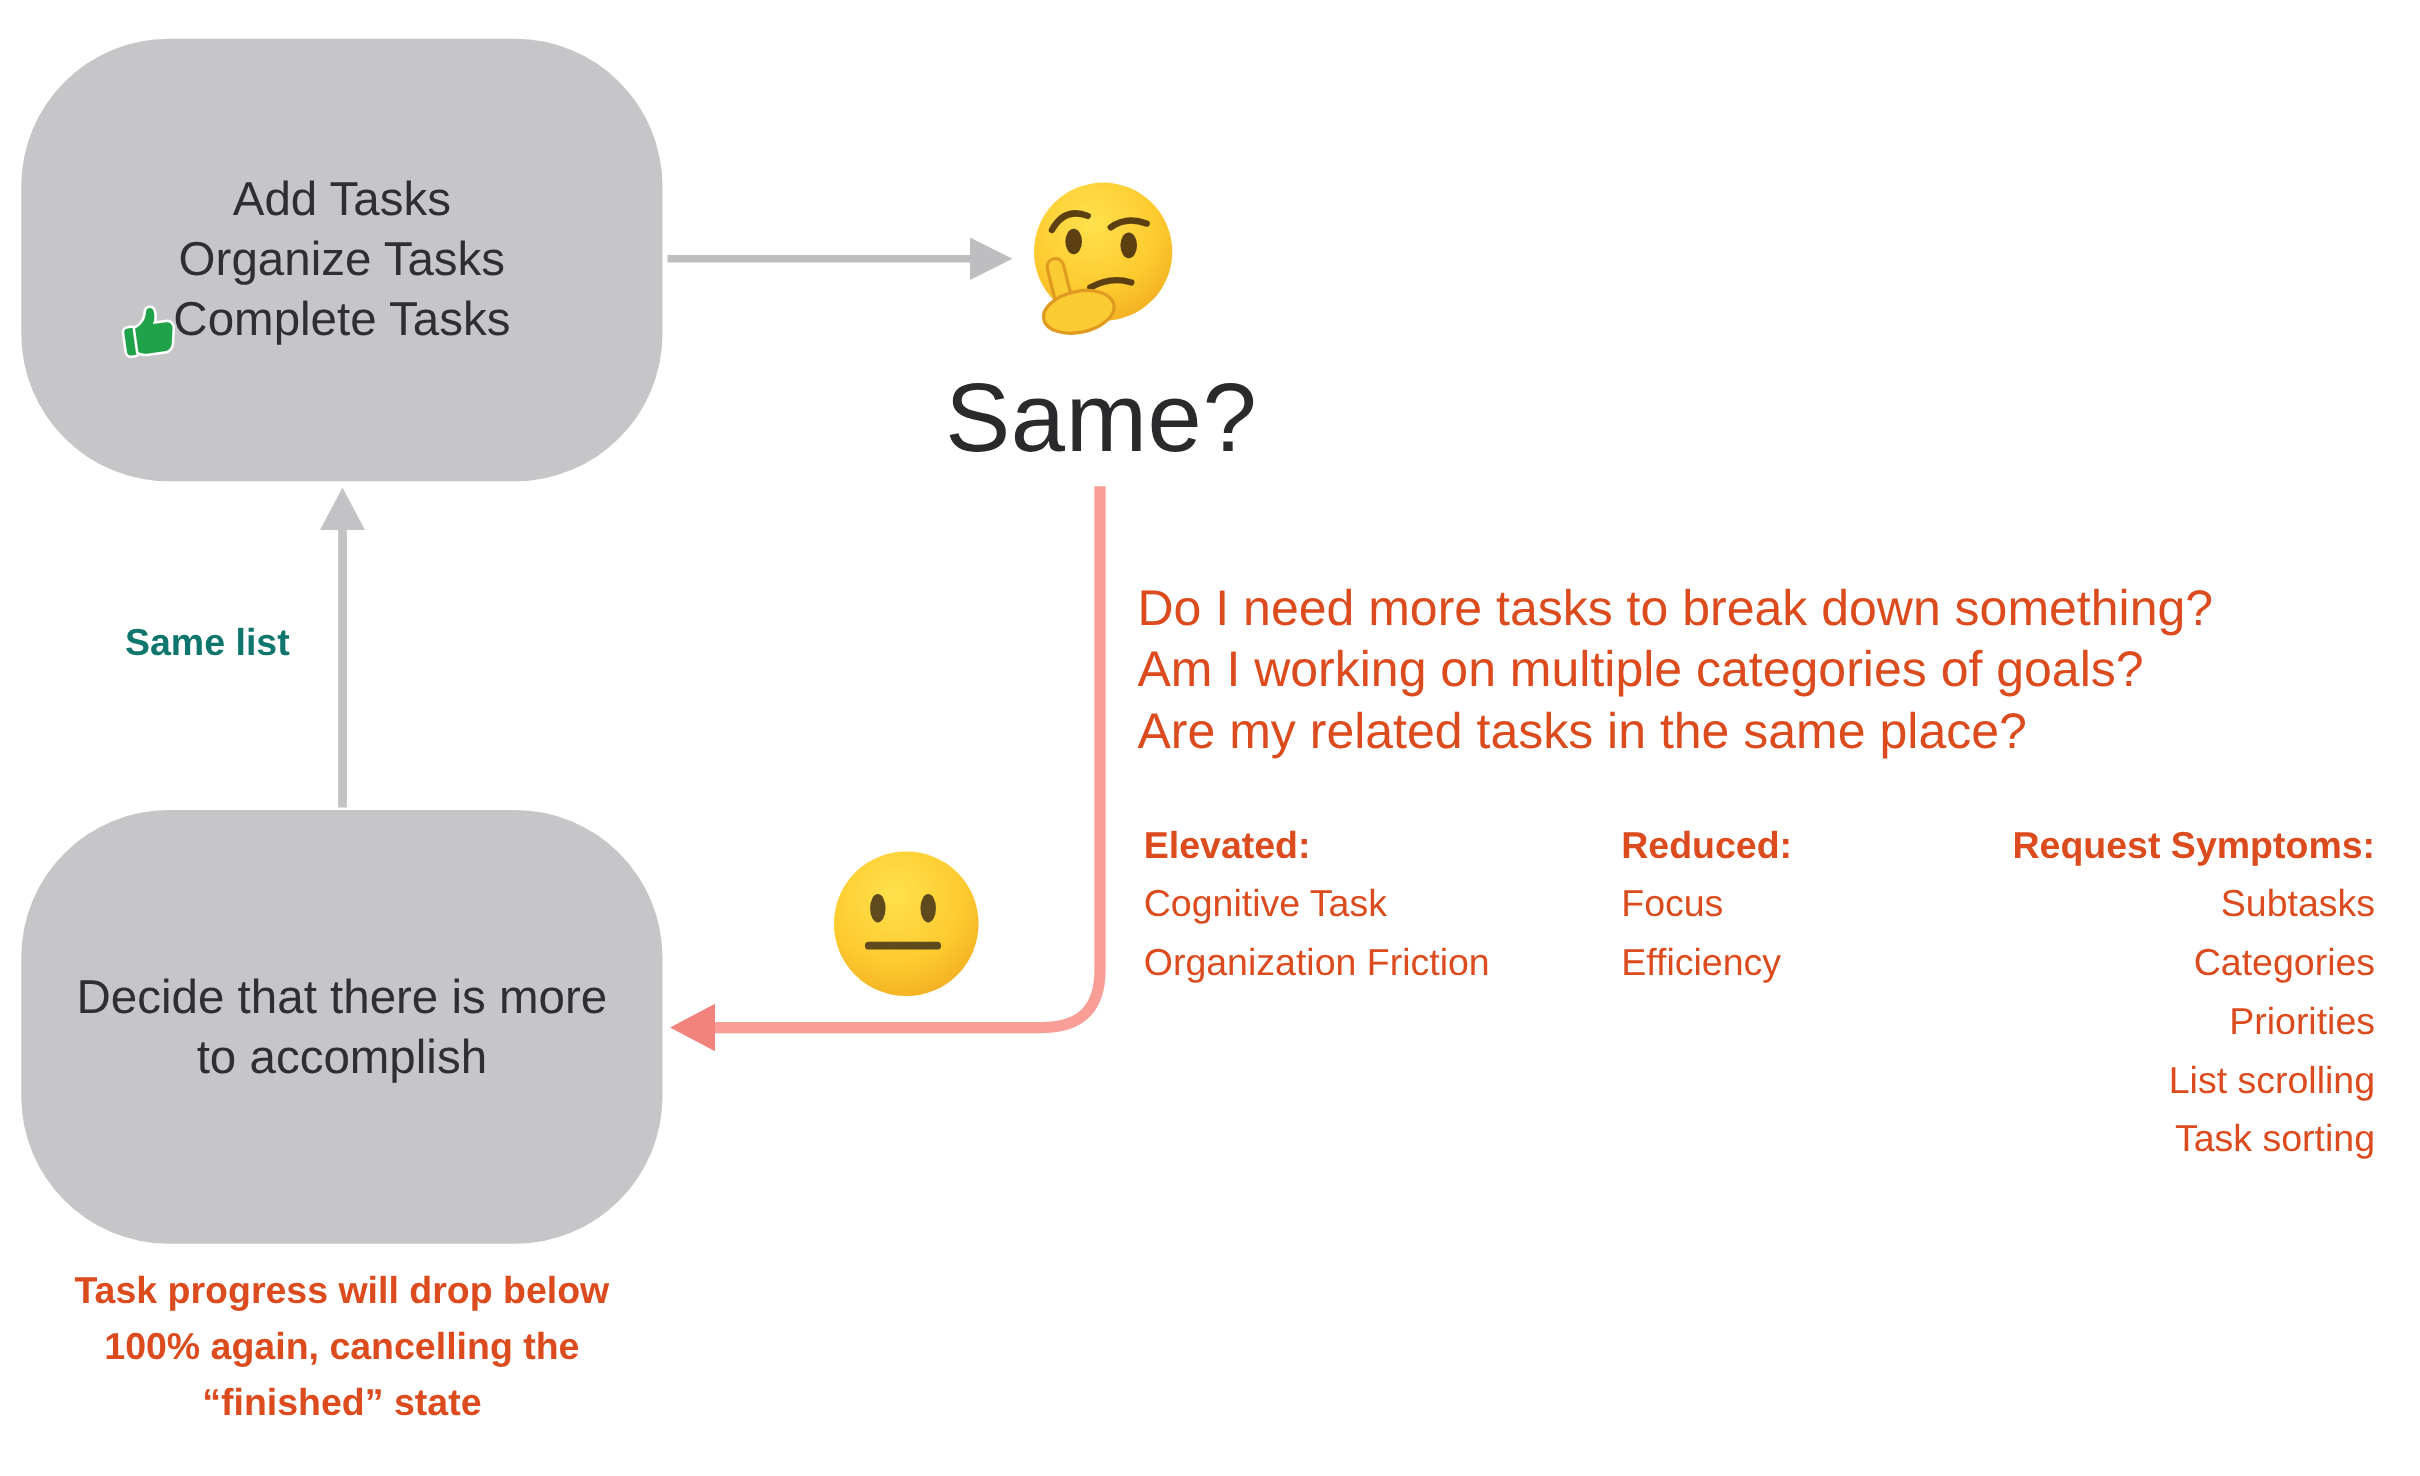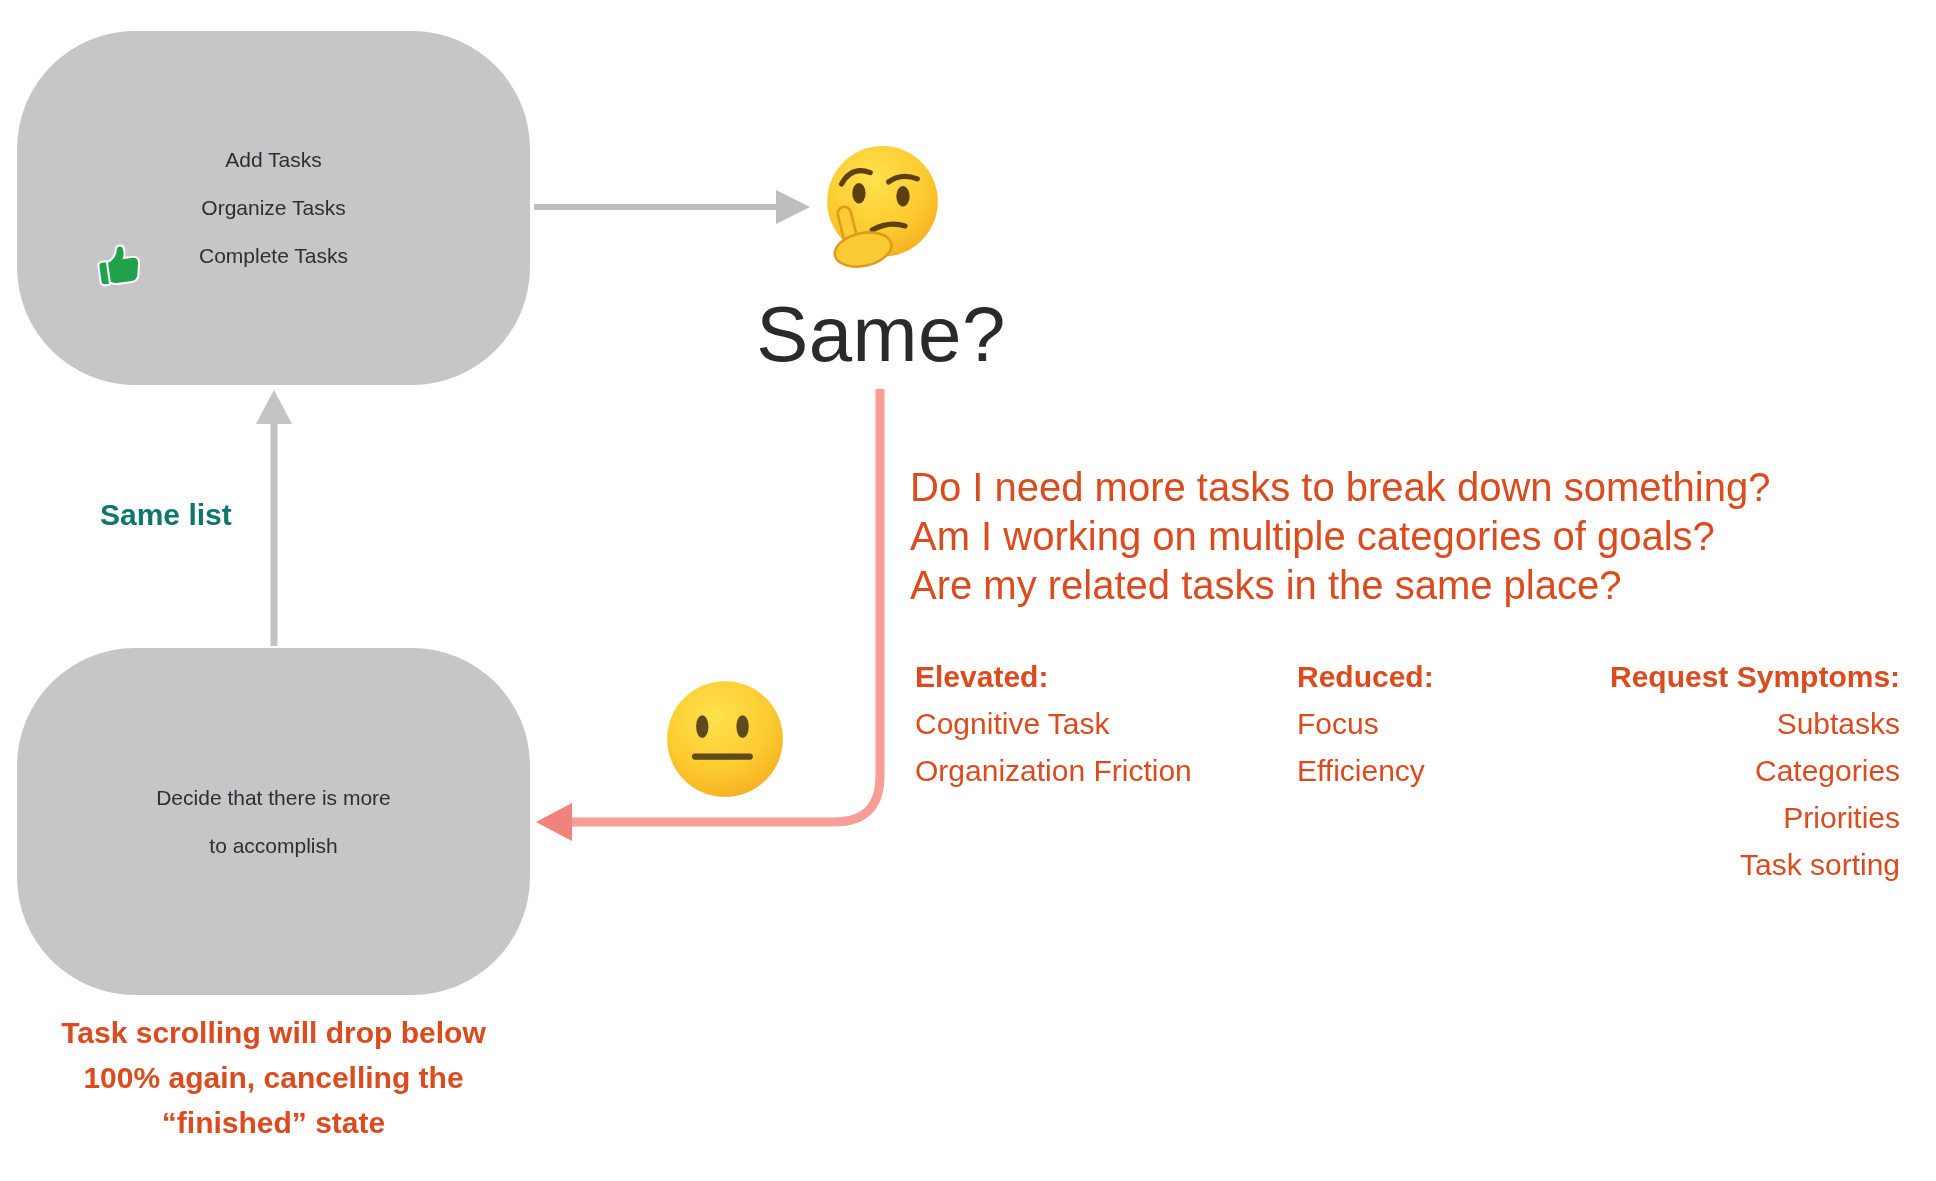--- a/index.html
+++ b/index.html
@@ -17,21 +17,21 @@
     left:17px;width:513px;
     background:#c6c5c8;
     border-radius:118px;
     display:flex;flex-direction:column;
     align-items:center;justify-content:center;
     text-align:center;
   }
   .box-top{top:31px;height:354px;}
   .box-bottom{top:648px;height:347px;}
   .box-line{
-    font-size:21px;line-height:48px;
+    font-size:38px;line-height:48px;
     color:#2f2f31;white-space:nowrap;
   }
   
   .thumb-sticker{position:absolute;left:74px;top:203px;width:58px;height:58px;}
   
   .done-label{
     position:absolute;left:681px;top:294px;width:400px;
     text-align:center;font-size:78px;line-height:80px;
     font-weight:400;color:#2a2a2c;letter-spacing:0.5px;
   }
@@ -147,21 +147,21 @@
       <line x1="31" y1="77" x2="84" y2="77" stroke="#5f4a1e" stroke-width="6" stroke-linecap="round"></line>
     </svg>
   </span>
 
   <div class="gray-box box-bottom">
     <div class="box-line">Decide that there is more</div>
     <div class="box-line">to accomplish</div>
   </div>
 
   <div class="bottom-caption">
-    <div>Task scrolling will drop below</div>
+    <div>Task progress will drop below</div>
     <div>100% again, cancelling the</div>
     <div>“finished” state</div>
   </div>
 
   <div class="questions">
     <div>Do I need more tasks to break down something?</div>
     <div>Am I working on multiple categories of goals?</div>
     <div>Are my related tasks in the same place?</div>
   </div>
 
@@ -175,16 +175,17 @@
     <div class="col-header">Reduced:</div>
     <div>Focus</div>
     <div>Efficiency</div>
   </div>
 
   <div class="col col-symptoms">
     <div class="col-header">Request Symptoms:</div>
     <div>Subtasks</div>
     <div>Categories</div>
     <div>Priorities</div>
+    <div>List scrolling</div>
     <div>Task sorting</div>
   </div>
 
 </div>
 
 </body></html>

